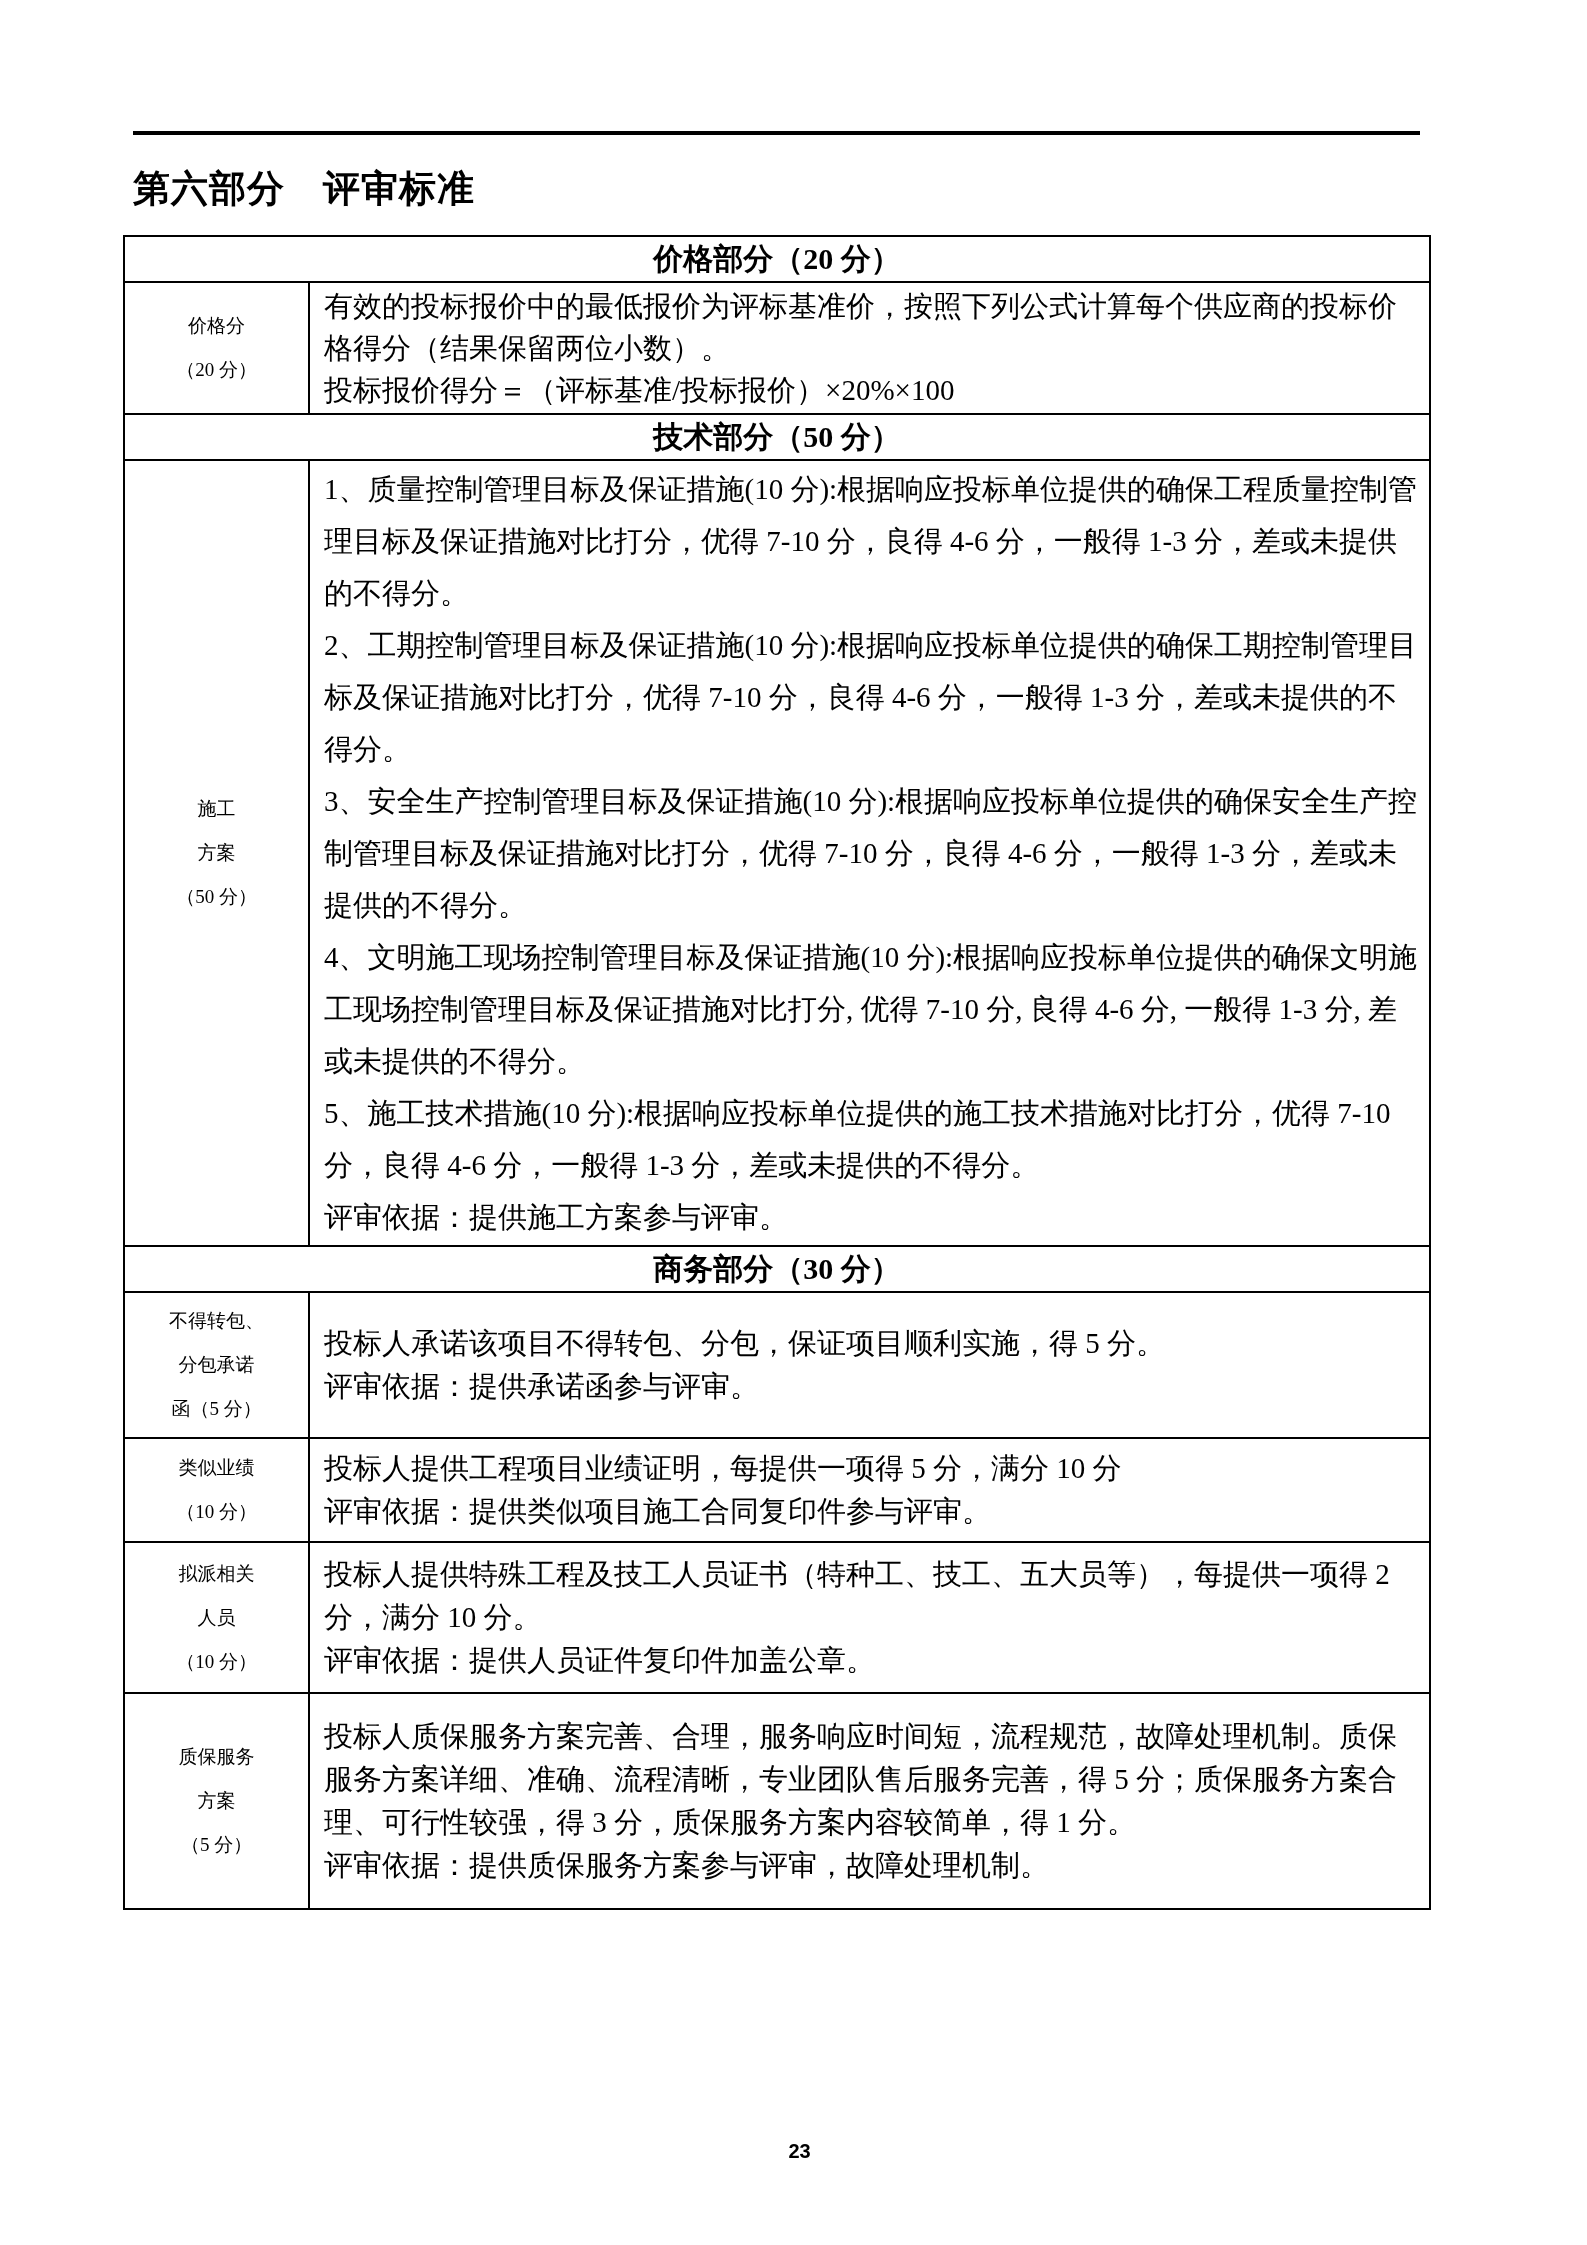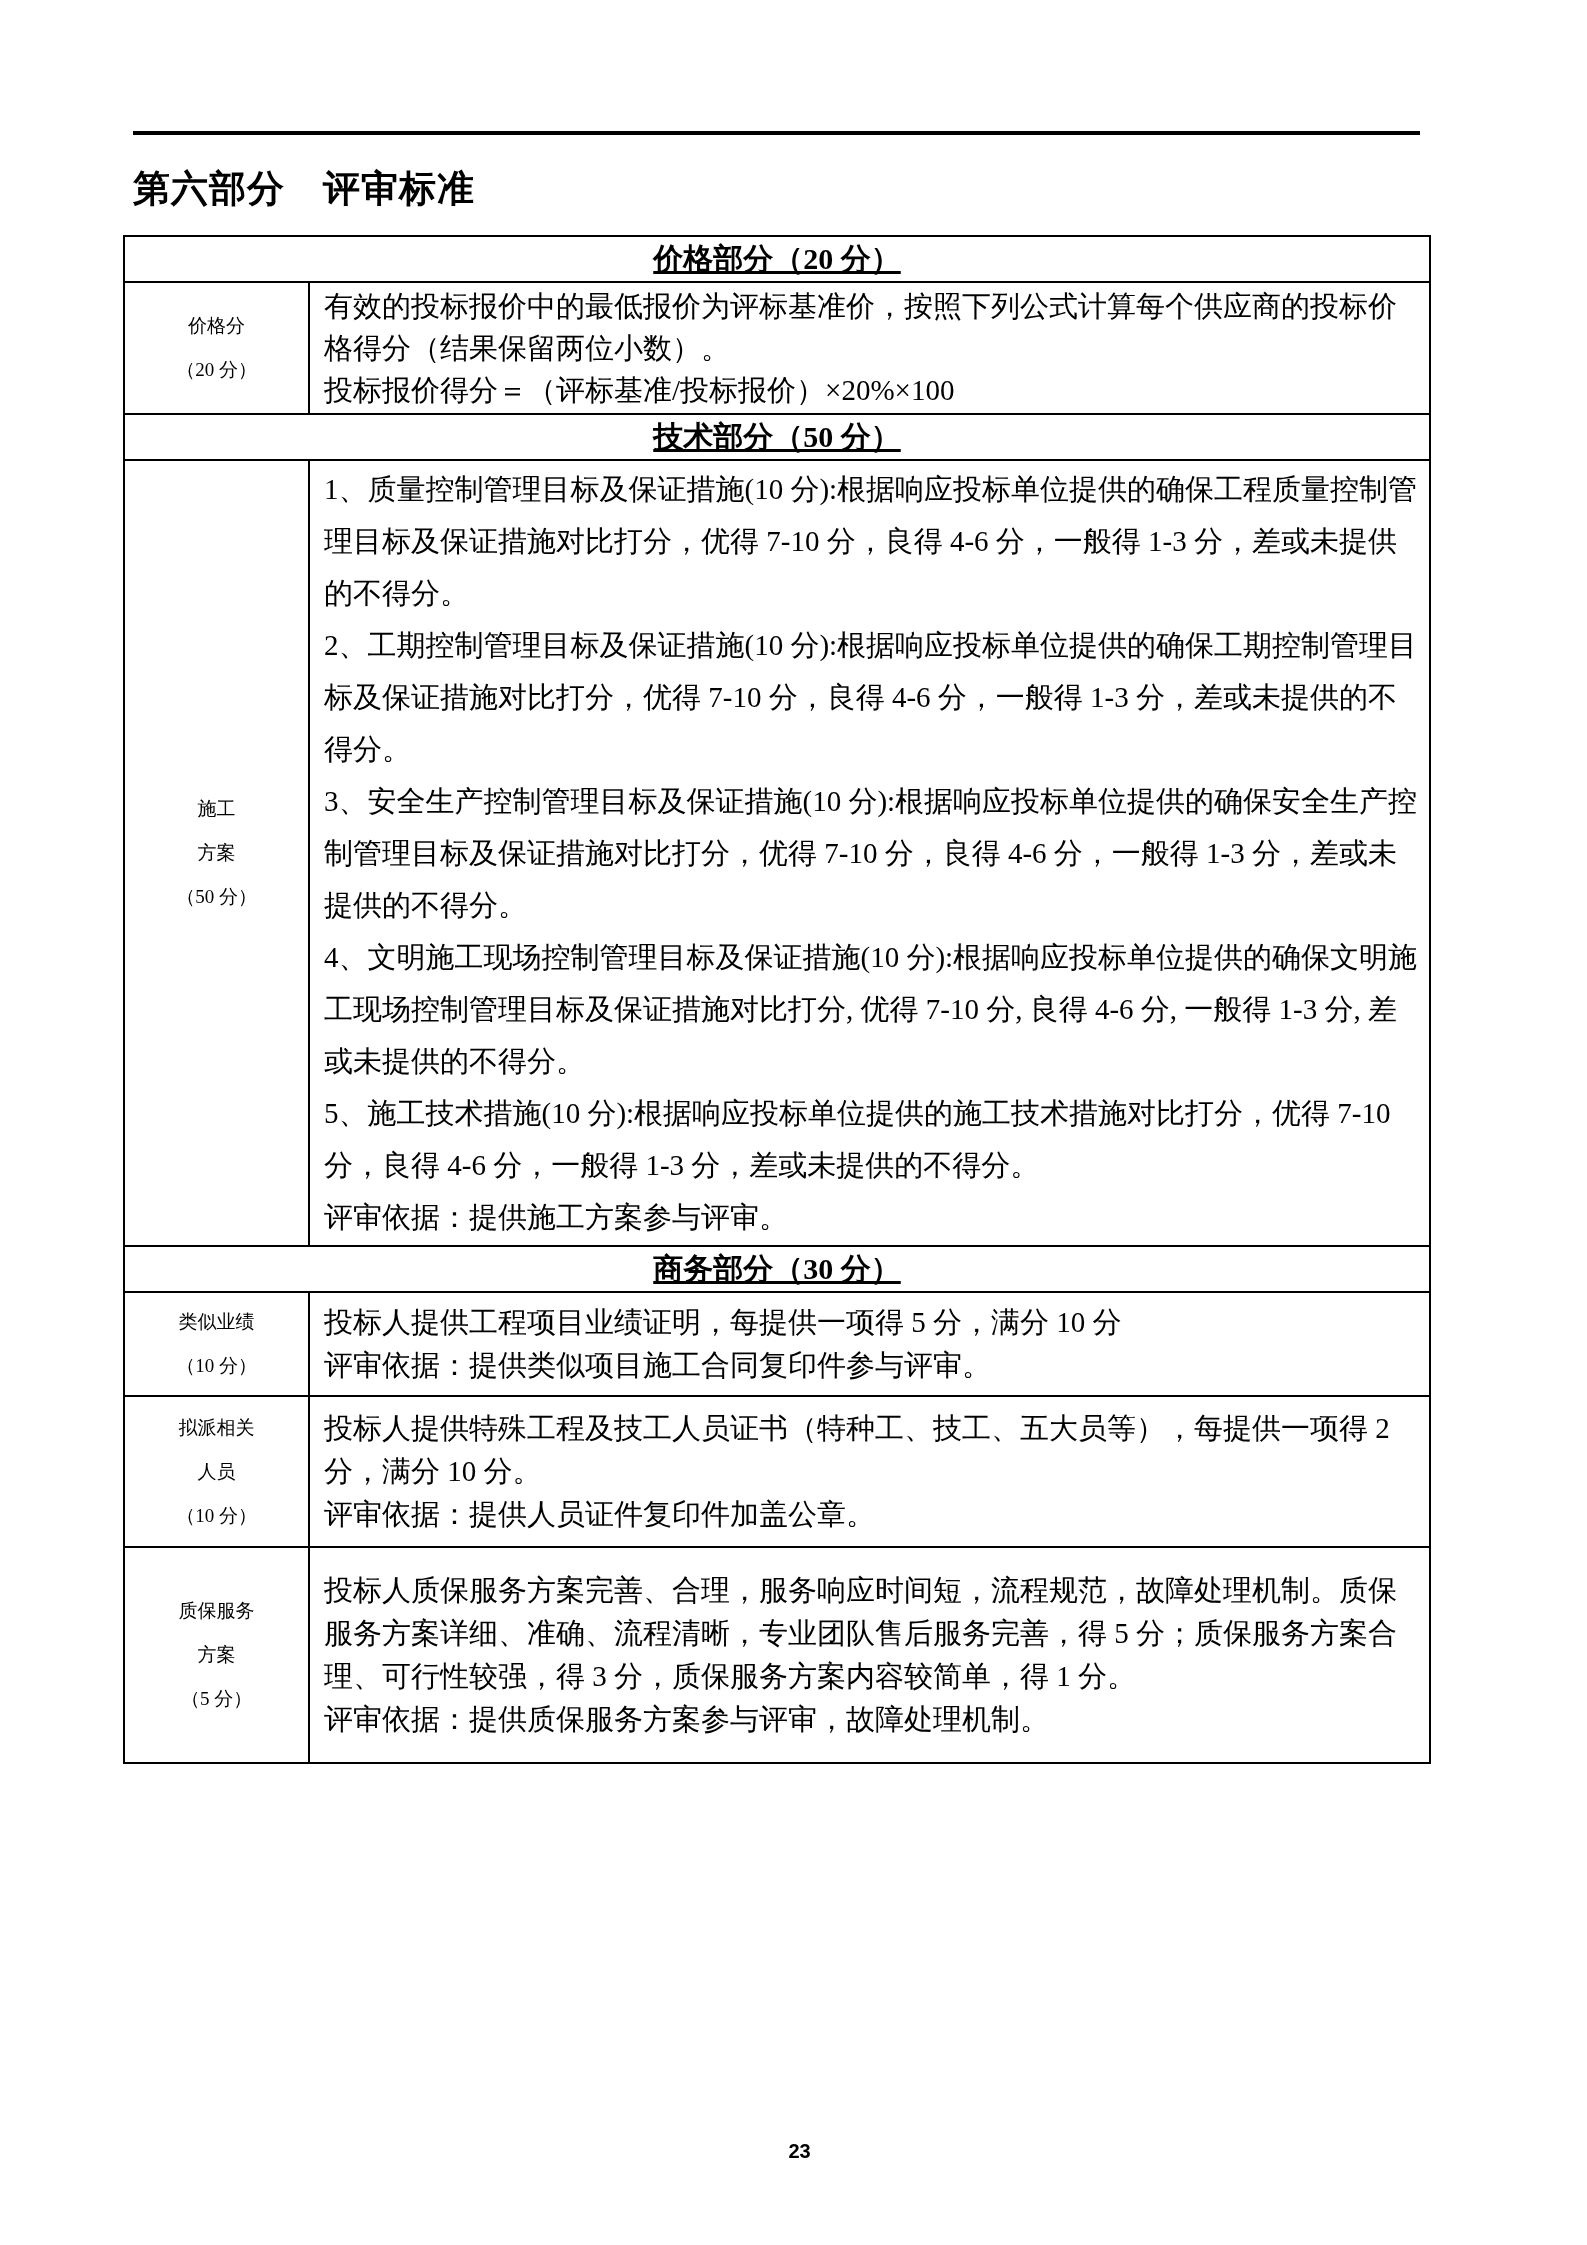--- a/index.html
+++ b/index.html
@@ -13,21 +13,21 @@
   .doc-title{
     font-size:37px;font-weight:bold;line-height:48px;
     margin:30px 0 0 10px;letter-spacing:1px;
   }
   table.eval{
     border-collapse:collapse;table-layout:fixed;width:1308px;margin-top:22px;
   }
   table.eval td{border:2px solid #000;overflow:hidden;}
   td.section-hd{
     text-align:center;vertical-align:middle;font-weight:bold;
-    font-size:30px;height:44px;padding:0;text-decoration:underline;
+    font-size:30px;height:44px;padding:0;
   }
   td.crit{
     text-align:center;vertical-align:middle;white-space:pre-line;
     font-size:19px;line-height:44px;padding:0 4px;
   }
   td.cbody{
     vertical-align:middle;font-size:29px;line-height:43px;
     padding:2px 8px 2px 14px;
   }
   tr.r-price  td{height:126px;} tr.r-price .cbody{line-height:42px;}
@@ -85,20 +85,29 @@
         <div>4、文明施工现场控制管理目标及保证措施(10 分):根据响应投标单位提供的确保文明施工现场控制管理目标及保证措施对比打分, 优得 7-10 分, 良得 4-6 分, 一般得 1-3 分, 差或未提供的不得分。</div>
         <div>5、施工技术措施(10 分):根据响应投标单位提供的施工技术措施对比打分，优得 7-10 分，良得 4-6 分，一般得 1-3 分，差或未提供的不得分。</div>
         <div><span class="bold">评审依据：</span><span>提供施工方案参与评审。</span></div>
       </td>
     </tr>
 
     <tr>
       <td class="section-hd" colspan="2">商务部分（30 分）</td>
     </tr>
 
+    <tr class="r-nosub">
+      <td class="crit">不得转包、
+分包承诺
+函（5 分）</td>
+      <td class="cbody">
+        <div>投标人承诺该项目不得转包、分包，保证项目顺利实施，得 5 分。</div>
+        <div class="bold">评审依据：提供承诺函参与评审。</div>
+      </td>
+    </tr>
 
     <tr class="r-similar">
       <td class="crit">类似业绩
 （10 分）</td>
       <td class="cbody">
         <div>投标人提供工程项目业绩证明，每提供一项得 5 分，满分 10 分</div>
         <div class="bold">评审依据：提供类似项目施工合同复印件参与评审。</div>
       </td>
     </tr>
 

